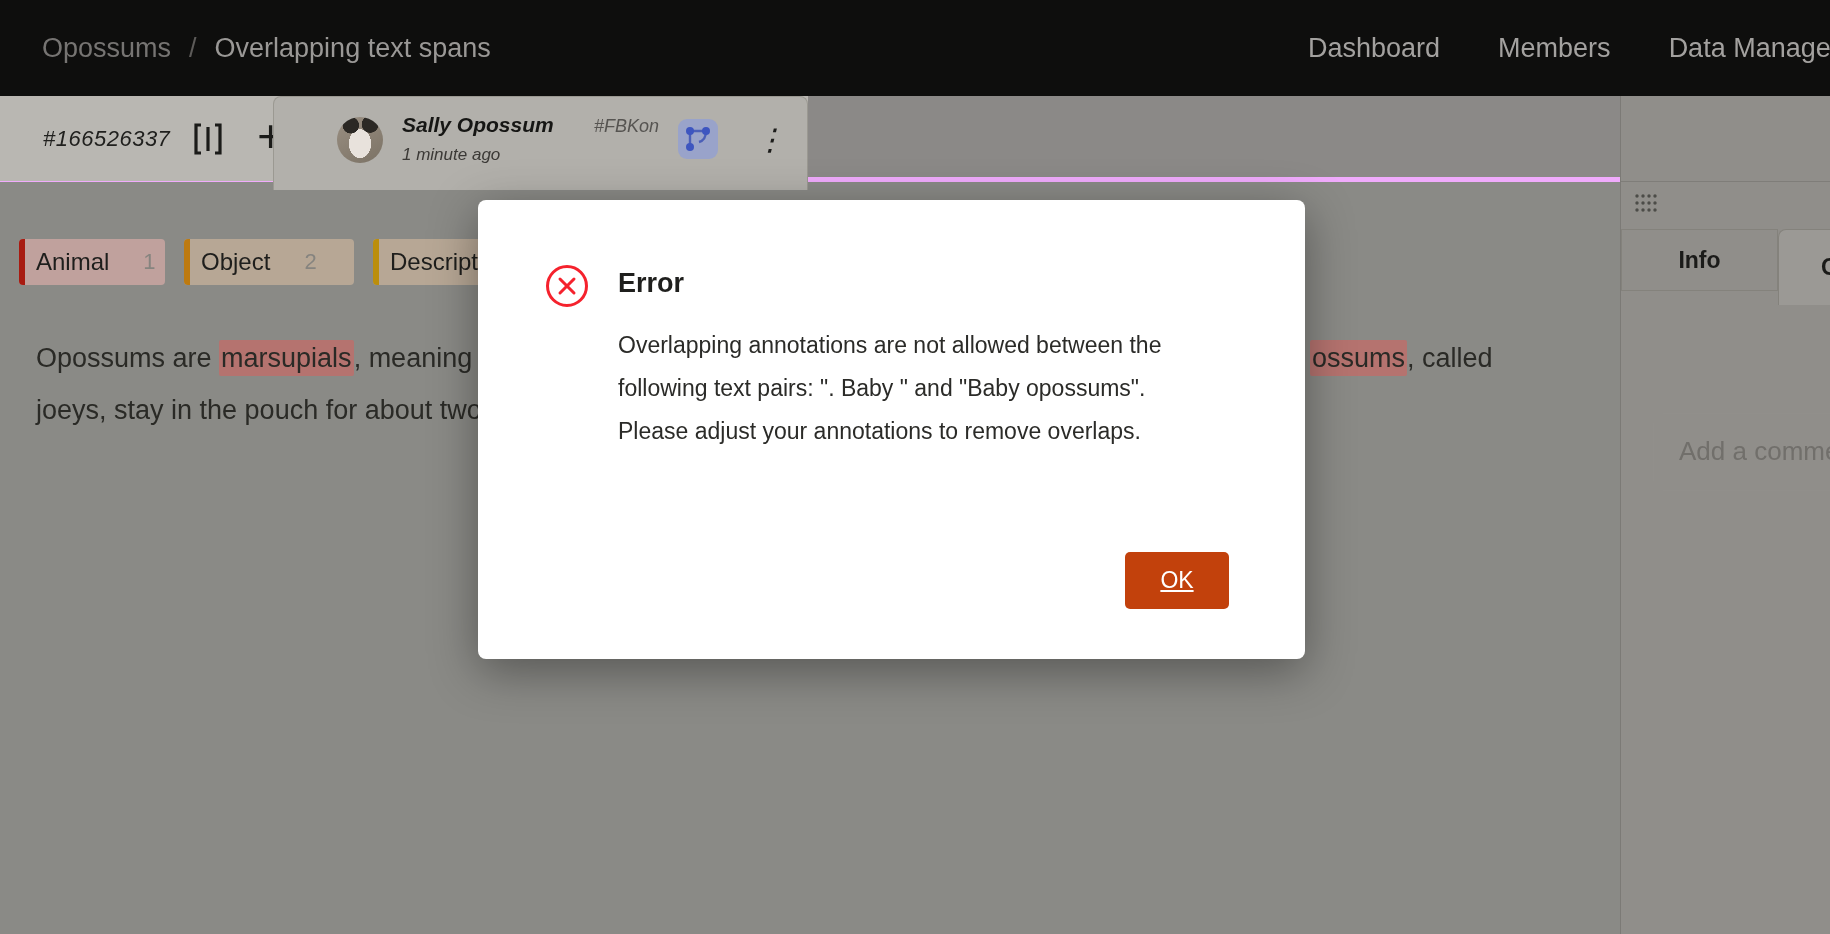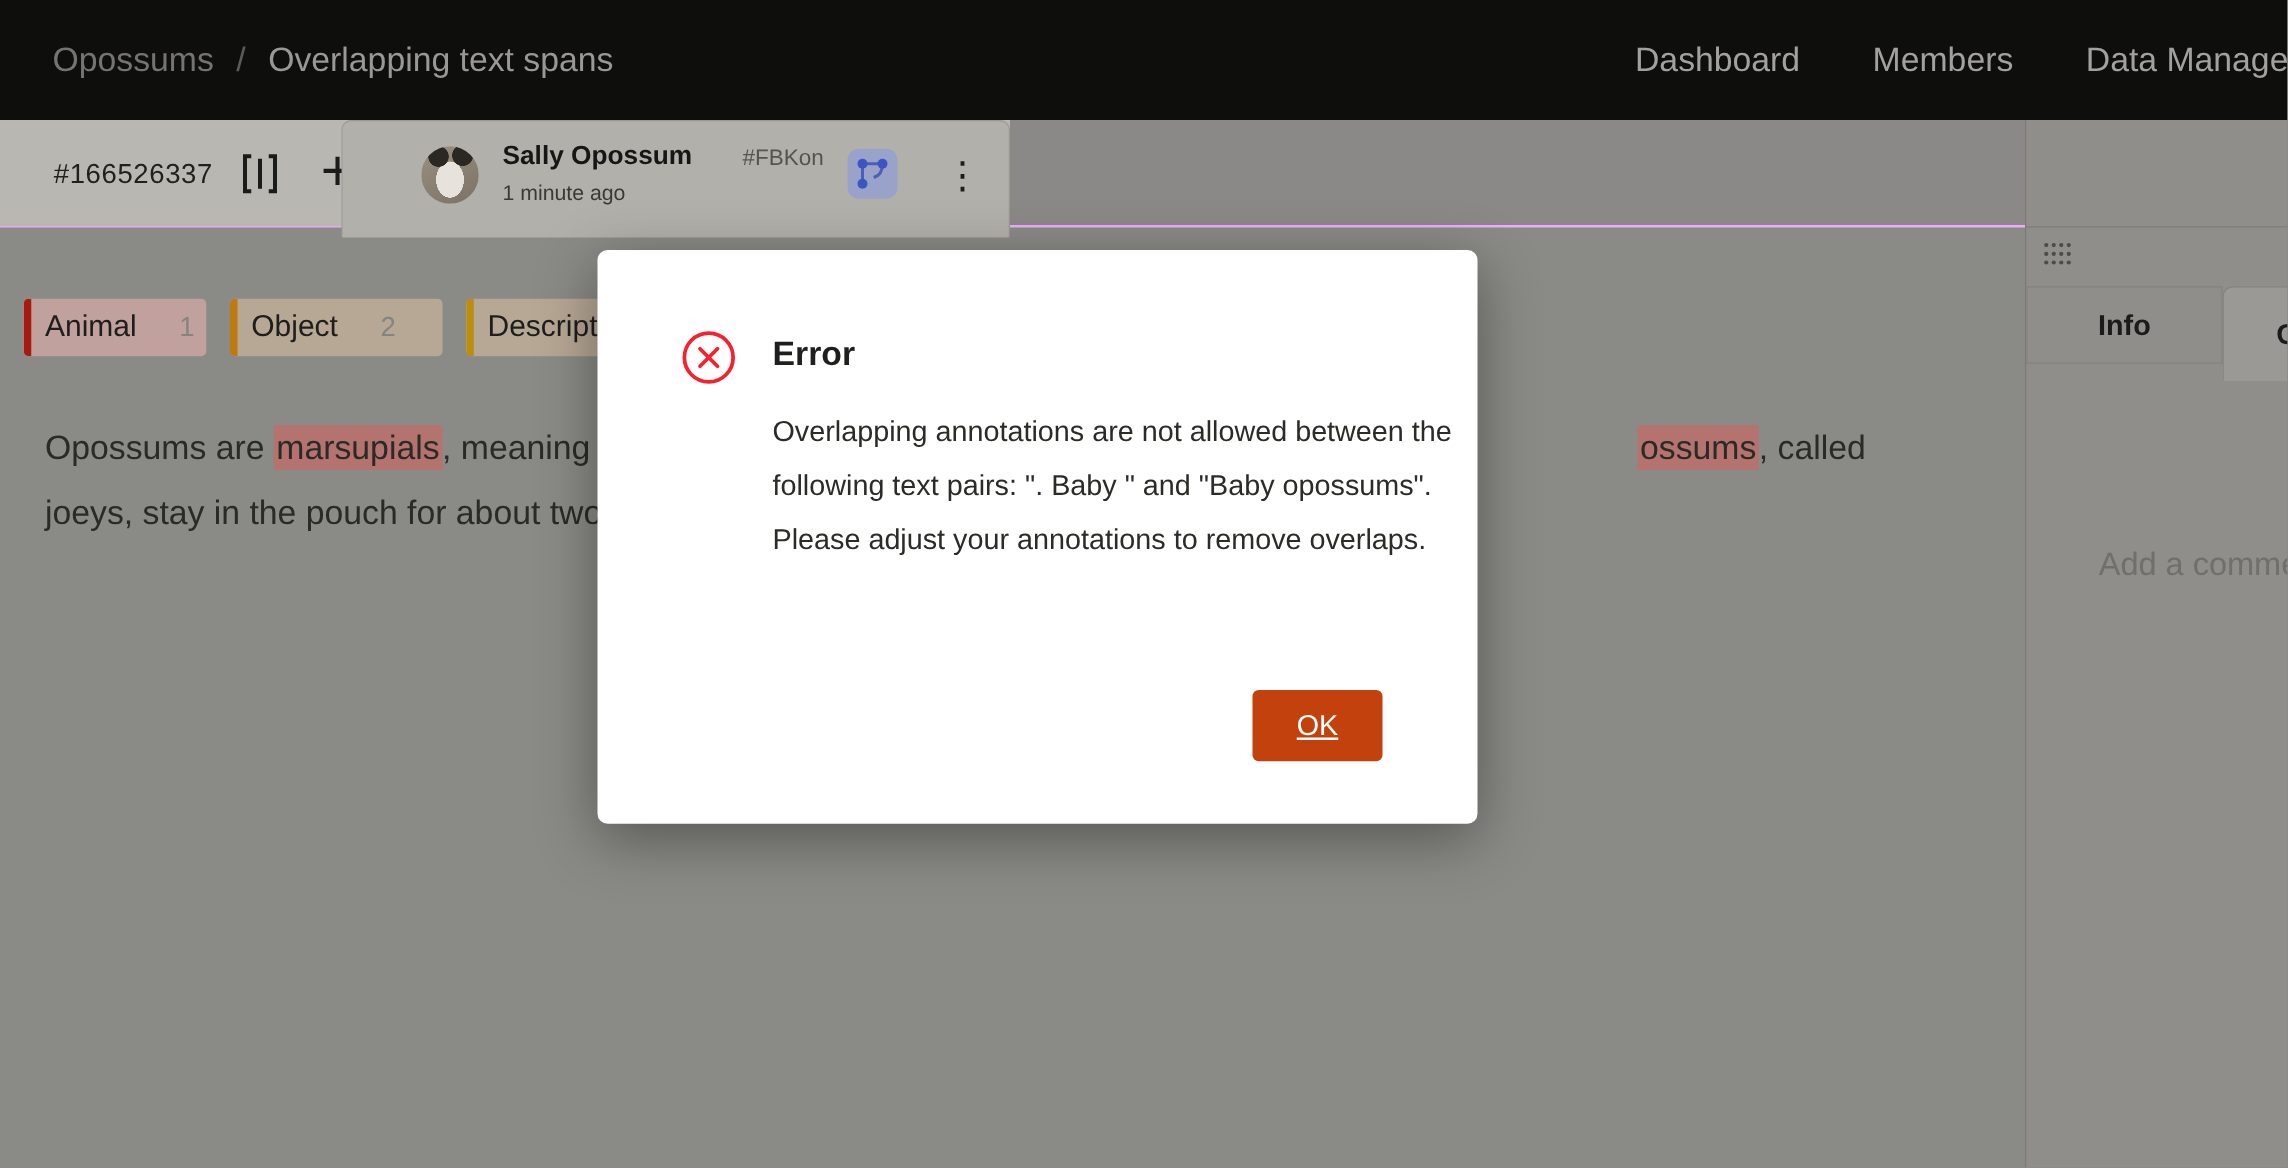--- a/index.html
+++ b/index.html
@@ -9,21 +9,21 @@
   
   .header{position:absolute;left:0;top:0;width:1830px;height:96px;background:#0e0e0d;}
   .breadcrumb{position:absolute;left:42px;top:0;height:96px;display:flex;align-items:center;gap:18px;font-size:27px;}
   .bc-parent{color:#767472;cursor:pointer;}
   .bc-sep{color:#5d5b59;}
   .bc-current{color:#9a9896;}
   .topnav{position:absolute;left:1308px;top:0;height:96px;display:flex;align-items:center;gap:58px;font-size:27px;color:#a3a19f;white-space:nowrap;}
   .topnav span{cursor:pointer;text-align:right;}
 
   
-  .row2{position:absolute;left:0;top:96px;width:1620px;height:86px;background:#8b8987;border-bottom:2px solid #f0abfc;}
+  .row2{position:absolute;left:0;top:96px;width:1620px;height:86px;background:#8b8987;border-bottom:5px solid #f0abfc;font-style:italic;}
   .strip{position:absolute;left:0;top:0;width:808px;height:85px;background:#b9b7b2;}
   .task-id{position:absolute;left:43px;top:0;height:85px;display:flex;align-items:center;font-size:22px;color:#20201e;letter-spacing:.5px;}
   .icon-btn{position:absolute;top:0;height:85px;display:flex;align-items:center;justify-content:center;color:#1b1b19;cursor:pointer;}
   .view-all{left:186px;width:44px;}
   .plus{left:246px;width:48px;font-size:46px;font-weight:300;padding-bottom:6px;}
 
   .ann-tab{position:absolute;left:273px;top:0;width:535px;height:94px;background:#b2b0ab;border:1px solid #9b9992;border-bottom:none;border-radius:8px 8px 0 0;cursor:pointer;}
   .avatar{position:absolute;left:63px;top:20px;width:46px;height:46px;border-radius:50%;overflow:hidden;
     background:
       radial-gradient(circle at 30% 18%, #2b2824 0 16%, transparent 17%),
@@ -55,21 +55,21 @@
   
   .sidebar{position:absolute;left:1620px;top:96px;width:210px;height:838px;background:#908e8a;border-left:1px solid #7c7a76;}
   .panel{position:absolute;left:0;top:85px;right:0;bottom:0;border-top:1px solid #7f7d79;}
   .drag-dots{position:absolute;left:13px;top:10px;cursor:grab;}
   .tab-info{position:absolute;left:0;top:47px;width:157px;height:62px;border:1px solid #84827c;display:flex;align-items:center;justify-content:center;font-size:23px;font-weight:700;color:#1b1b19;cursor:pointer;}
   .tab-comments{position:absolute;left:157px;top:47px;width:130px;height:76px;background:#9b9995;border:1px solid #84827c;border-bottom:none;border-radius:8px 0 0 0;display:flex;align-items:center;font-size:23px;font-weight:700;color:#1b1b19;padding-left:42px;cursor:pointer;overflow:hidden;white-space:nowrap;}
   .comment-box{position:absolute;left:32px;top:231px;width:250px;height:78px;border:1px solid #918f8b;border-radius:10px;background:transparent;resize:none;padding:22px 0 0 25px;font-size:26px;color:#4a4846;outline:none;overflow:hidden;}
   .comment-box::placeholder{color:#716f6b;opacity:1;}
 
   
-  .modal{position:absolute;left:478px;top:200px;width:704px;height:459px;background:#ffffff;border-radius:8px;box-shadow:0 12px 48px rgba(0,0,0,.38);}
+  .modal{position:absolute;left:478px;top:200px;width:827px;height:459px;background:#ffffff;border-radius:8px;box-shadow:0 12px 48px rgba(0,0,0,.38);}
   .err-icon{position:absolute;left:67px;top:64px;width:44px;height:44px;}
   .modal-title{position:absolute;left:140px;top:68px;font-size:27px;font-weight:700;color:#1f1f1d;}
   .modal-body{position:absolute;left:140px;top:124px;width:575px;font-size:23px;line-height:43px;color:#2b2b28;}
   .ok-btn{position:absolute;right:76px;bottom:50px;width:104px;height:57px;background:#c2410c;border:none;border-radius:5px;color:#ffffff;font-size:23px;cursor:pointer;text-decoration:underline;}
 </style>
 </head>
 <body>
 
 <div class="app">
 

